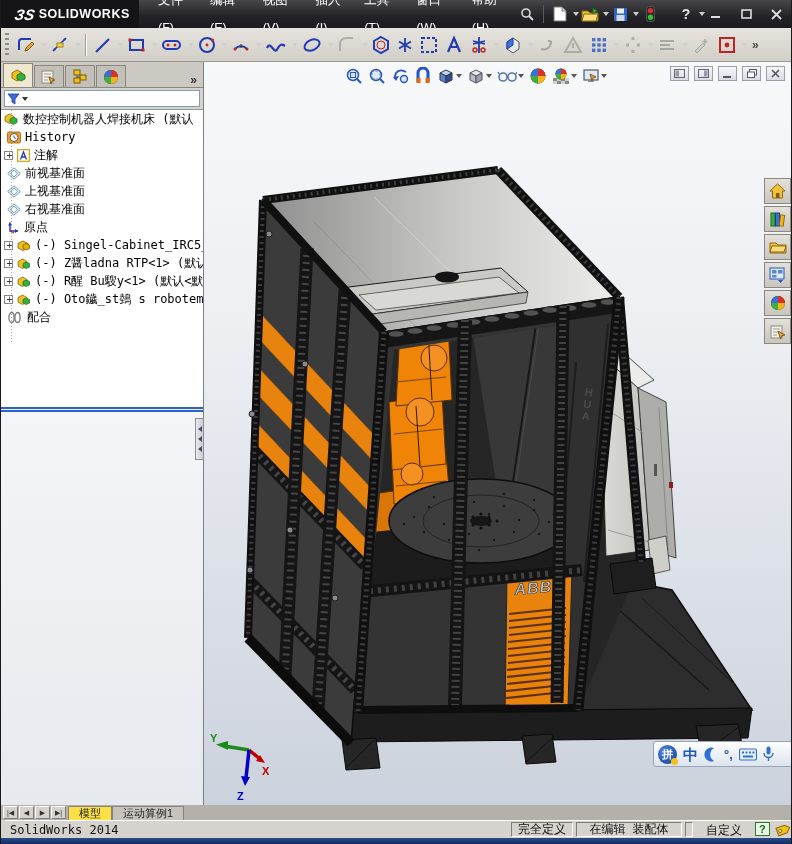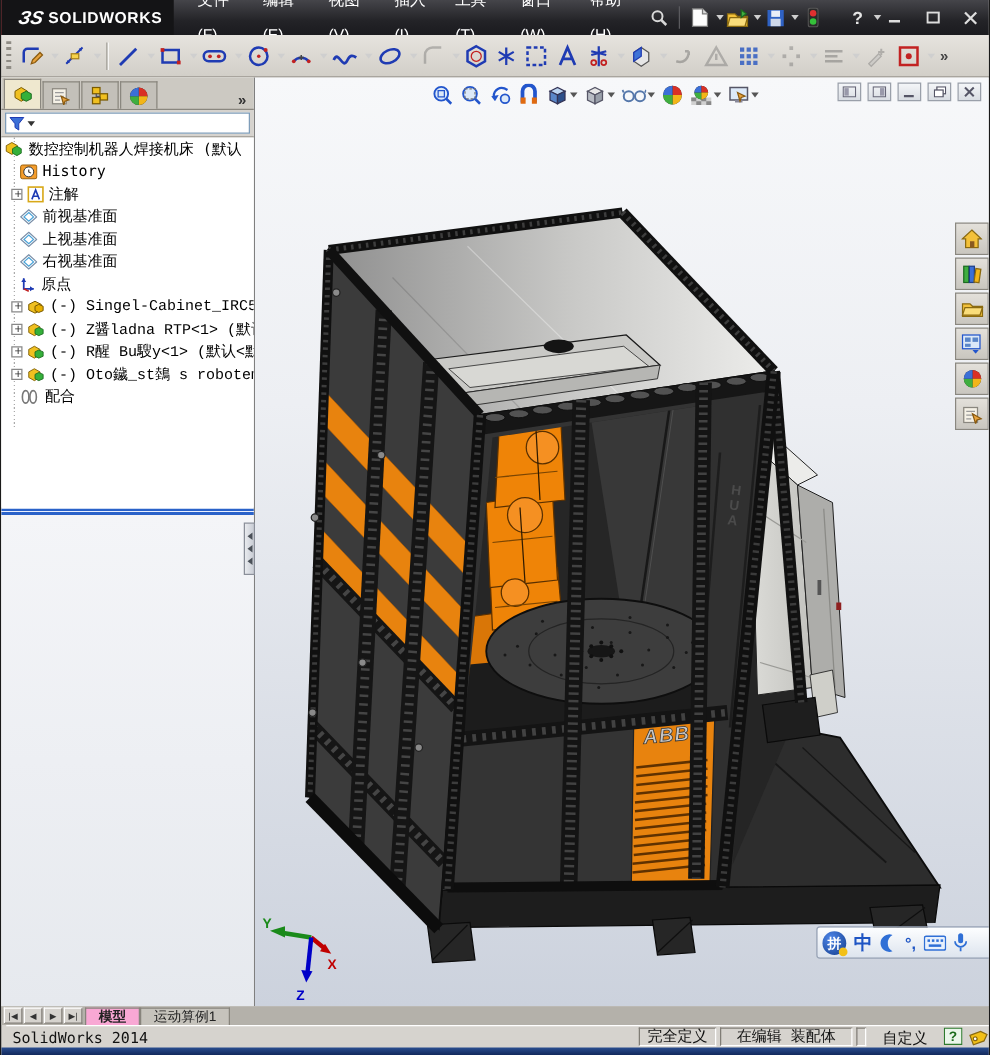--- a/index.html
+++ b/index.html
@@ -36,21 +36,21 @@
   .panel-tabs{height:26px;background:#ccc9c2;display:flex;align-items:flex-end;padding:2px 2px 0 2px;gap:1px;border-bottom:1px solid #8a877f;}
   .ptab{width:30px;height:22px;background:#c3c0b9;border:1px solid #8a877f;border-bottom:none;display:flex;align-items:center;justify-content:center;}
   .ptab.active{background:#efe8cf;height:24px;}
   .ptab-ovf{margin-left:auto;font-size:12px;color:#333;font-weight:bold;padding:0 4px;}
   .filter-row{height:22px;background:#d6d3ce;display:flex;align-items:center;padding:2px 3px;border-bottom:1px solid #9a978f;}
   .filter-box{flex:1;height:17px;background:#fff;border:1px solid #7f9db9;display:flex;align-items:center;padding-left:2px;gap:2px;}
   .fdd{width:0;height:0;border-left:3px solid transparent;border-right:3px solid transparent;border-top:4px solid #333;}
   .tree{position:absolute;left:0;top:48px;width:202px;height:296px;background:#fff;font-family:"DejaVu Sans Mono","Liberation Sans",sans-serif;font-size:12px;color:#000;overflow:hidden;}
   .trow{height:18px;display:flex;align-items:center;white-space:nowrap;cursor:default;}
   .trow .lbl{margin-left:4px;overflow:hidden;}
-  .indent0{padding-left:3px;} .indent1{padding-left:15px;} .indent1e{padding-left:8px;font-family:Liberation Mono, monospace;}
+  .indent0{padding-left:3px;} .indent1{padding-left:6px;} .indent1e{padding-left:3px;}
   .exp{width:9px;height:9px;border:1px solid #888;background:#fff;flex:none;margin-right:4px;position:relative;}
   .exp::before{content:"+";position:absolute;left:0;top:-3px;width:9px;text-align:center;font-size:10px;line-height:13px;color:#333;font-family:"Liberation Sans",sans-serif;}
   .ticon{flex:none;}
   .rollback{position:absolute;left:0;top:345px;width:202px;height:5px;background:linear-gradient(180deg,#2a62c9 0 2px,#eaf0ff 2px 3px,#2a62c9 3px 5px);cursor:row-resize;}
   .panel-rest{position:absolute;left:0;top:350px;width:202px;height:393px;background:linear-gradient(180deg,#f4f5f8,#e6e9ee);}
   .splitter-tab{position:absolute;right:-1px;top:356px;width:9px;height:42px;background:linear-gradient(90deg,#e8eaee,#c9cdd5);border:1px solid #8a8f99;display:flex;flex-direction:column;align-items:center;justify-content:center;gap:4px;cursor:pointer;}
   .splitter-tab i{width:0;height:0;border-top:3px solid transparent;border-bottom:3px solid transparent;border-right:4px solid #4a5058;}
 
   
   .viewport{position:absolute;left:203px;top:0;width:589px;height:743px;background:linear-gradient(180deg,#f7f8fa 0%,#edeff3 35%,#ccd2dd 100%);overflow:hidden;}
@@ -70,21 +70,21 @@
   .ime-ch{color:#1f55c4;font-weight:bold;font-size:15px;line-height:1;}
   .ime-logo{width:19px;height:19px;border-radius:50%;background:radial-gradient(circle at 35% 30%,#4d85e8,#123c8c);color:#fff;font-size:11px;font-weight:bold;display:flex;align-items:center;justify-content:center;position:relative;flex:none;}
   .ime-logo::after{content:"";position:absolute;right:-1px;bottom:-1px;width:7px;height:7px;border-radius:50%;background:#f2c018;}
 
   
   .tabbar{position:absolute;left:0;top:805px;width:792px;height:15px;background:#b4b1aa;display:flex;align-items:flex-end;}
   .navbtns{display:flex;gap:1px;padding:1px 2px;}
   .navb{width:15px;height:13px;background:#d6d3ce;border:1px solid;border-color:#fff #807d76 #807d76 #fff;display:flex;align-items:center;justify-content:center;font-size:7px;color:#333;}
   .navb.first::before{content:"|◀";} .navb.prev::before{content:"◀";} .navb.next::before{content:"▶";} .navb.last::before{content:"▶|";}
   .tab{height:14px;padding:0 10px;font-size:11px;display:flex;align-items:center;border:1px solid #87847c;border-bottom:none;background:#c6c3bc;color:#222;}
-  .tab.active{background:#f9a8d4;font-weight:bold;}
+  .tab.active{background:#fde047;font-weight:normal;}
 
   
   .statusbar{position:absolute;left:4px;top:820px;width:792px;height:18px;background:#d6d3ce;border-top:1px solid #fff;display:flex;align-items:center;font-size:12px;color:#111;font-family:"DejaVu Sans Mono","Liberation Sans",sans-serif;}
   .sb-app{padding-left:5px;}
   .sb-right{margin-left:auto;display:flex;height:16px;gap:3px;margin-right:4px;}
   .sb-seg{height:15px;border:1px solid;border-color:#807d76 #fff #fff #807d76;display:flex;align-items:center;justify-content:center;padding:0 6px;white-space:nowrap;}
   .sb-custom{display:flex;align-items:center;gap:8px;padding:0 10px;flex-direction:column;}
   .sb-caret{width:0;height:0;border-left:4px solid transparent;border-right:4px solid transparent;border-bottom:5px solid #444;}
   .bottomband{position:absolute;left:0;top:838px;width:792px;height:6px;background:linear-gradient(180deg,#2a4d8f,#12295c);}
 </style>

